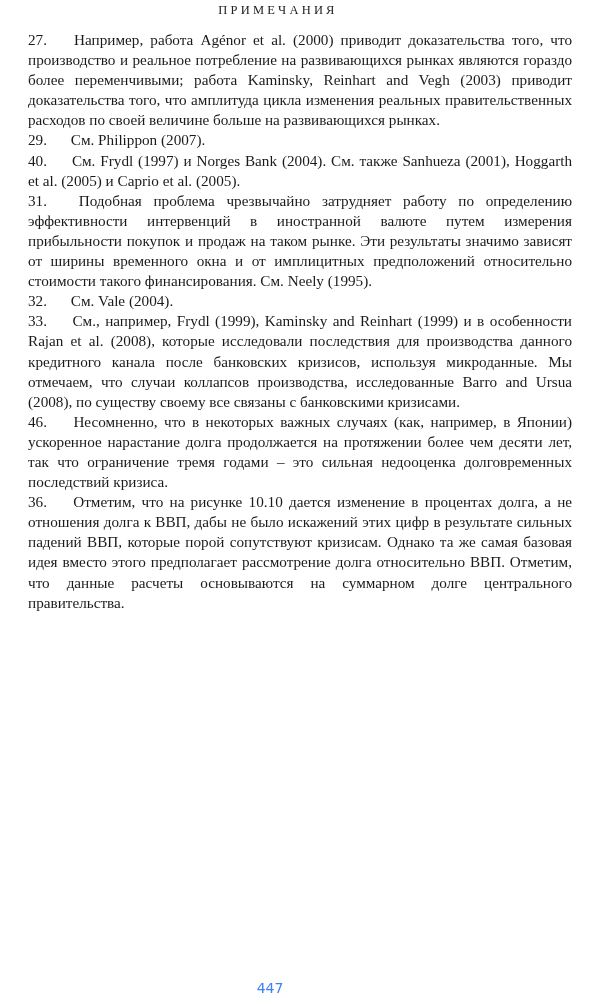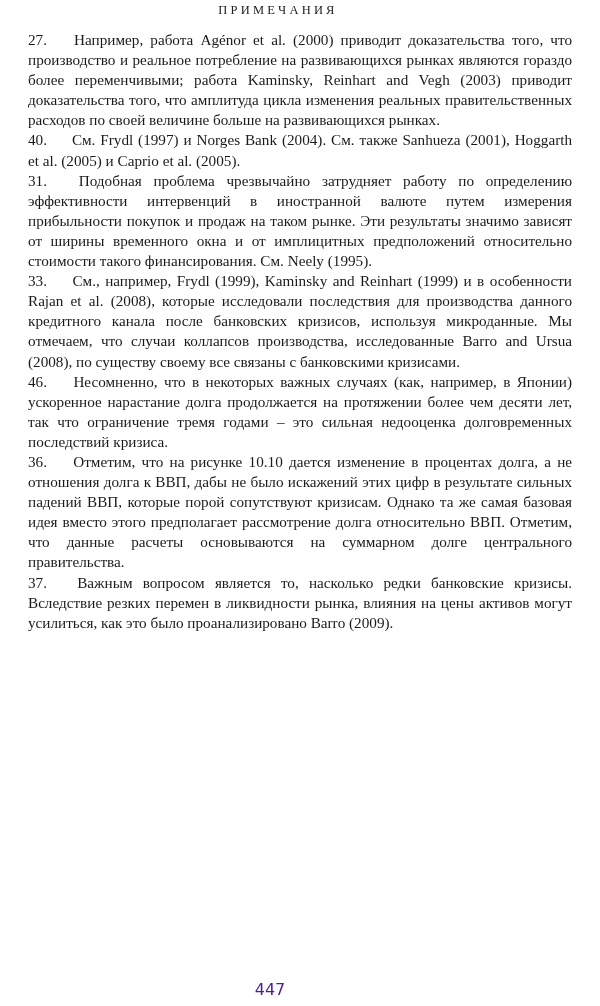--- a/index.html
+++ b/index.html
@@ -43,32 +43,33 @@
     .note-num {
       margin-right: 20px;
     }
     .page-number {
       position: absolute;
       top: 980px;
       left: 0;
       width: 540px;
       text-align: center;
       font-family: "DejaVu Sans", sans-serif;
-      font-size: 16px;
-      color: #4c1d95;
+      font-size: 14px;
+      color: #3b82f6;
     }
   </style>
 </head>
 <body>
 
 <div class="running-head">ПРИМЕЧАНИЯ</div>
 
 <div class="notes">
   <p class="note"><span class="note-num">27.</span> <span>Например, работа Agénor et al. (2000) приводит доказательства того, что производство и реальное потребление на развивающихся рынках являются гораздо более переменчивыми; работа Kaminsky, Reinhart and Vegh (2003) приводит доказательства того, что амплитуда цикла изменения реальных правительственных расходов по своей величине больше на развивающихся рынках.</span></p>
+  <p class="note"><span class="note-num">29.</span> <span>См. Philippon (2007).</span></p>
   <p class="note"><span class="note-num">40.</span> <span>См. Frydl (1997) и Norges Bank (2004). См. также Sanhueza (2001), Hoggarth et al. (2005) и Caprio et al. (2005).</span></p>
   <p class="note"><span class="note-num">31.</span> <span>Подобная проблема чрезвычайно затрудняет работу по определению эффективности интервенций в иностранной валюте путем измерения прибыльности покупок и продаж на таком рынке. Эти результаты значимо зависят от ширины временного окна и от имплицитных предположений относительно стоимости такого финансирования. См. Neely (1995).</span></p>
+  <p class="note"><span class="note-num">32.</span> <span>См. Vale (2004).</span></p>
   <p class="note"><span class="note-num">33.</span> <span>См., например, Frydl (1999), Kaminsky and Reinhart (1999) и в особенности Rajan et al. (2008), которые исследовали последствия для производства данного кредитного канала после банковских кризисов, используя микроданные. Мы отмечаем, что случаи коллапсов производства, исследованные Barro and Ursua (2008), по существу своему все связаны с банковскими кризисами.</span></p>
   <p class="note"><span class="note-num">46.</span> <span>Несомненно, что в некоторых важных случаях (как, например, в Японии) ускоренное нарастание долга продолжается на протяжении более чем десяти лет, так что ограничение тремя годами – это сильная недооценка долговременных последствий кризиса.</span></p>
   <p class="note"><span class="note-num">36.</span> <span>Отметим, что на рисунке 10.10 дается изменение в процентах долга, а не отношения долга к ВВП, дабы не было искажений этих цифр в результате сильных падений ВВП, которые порой сопутствуют кризисам. Однако та же самая базовая идея вместо этого предполагает рассмотрение долга относительно ВВП. Отметим, что данные расчеты основываются на суммарном долге центрального правительства.</span></p>
-  <p class="note"><span class="note-num">37.</span> <span>Важным вопросом является то, насколько редки банковские кризисы. Вследствие резких перемен в ликвидности рынка, влияния на цены активов могут усилиться, как это было проанализировано Barro (2009).</span></p>
 </div>
 
 <div class="page-number">447</div>
 
 </body></html>

